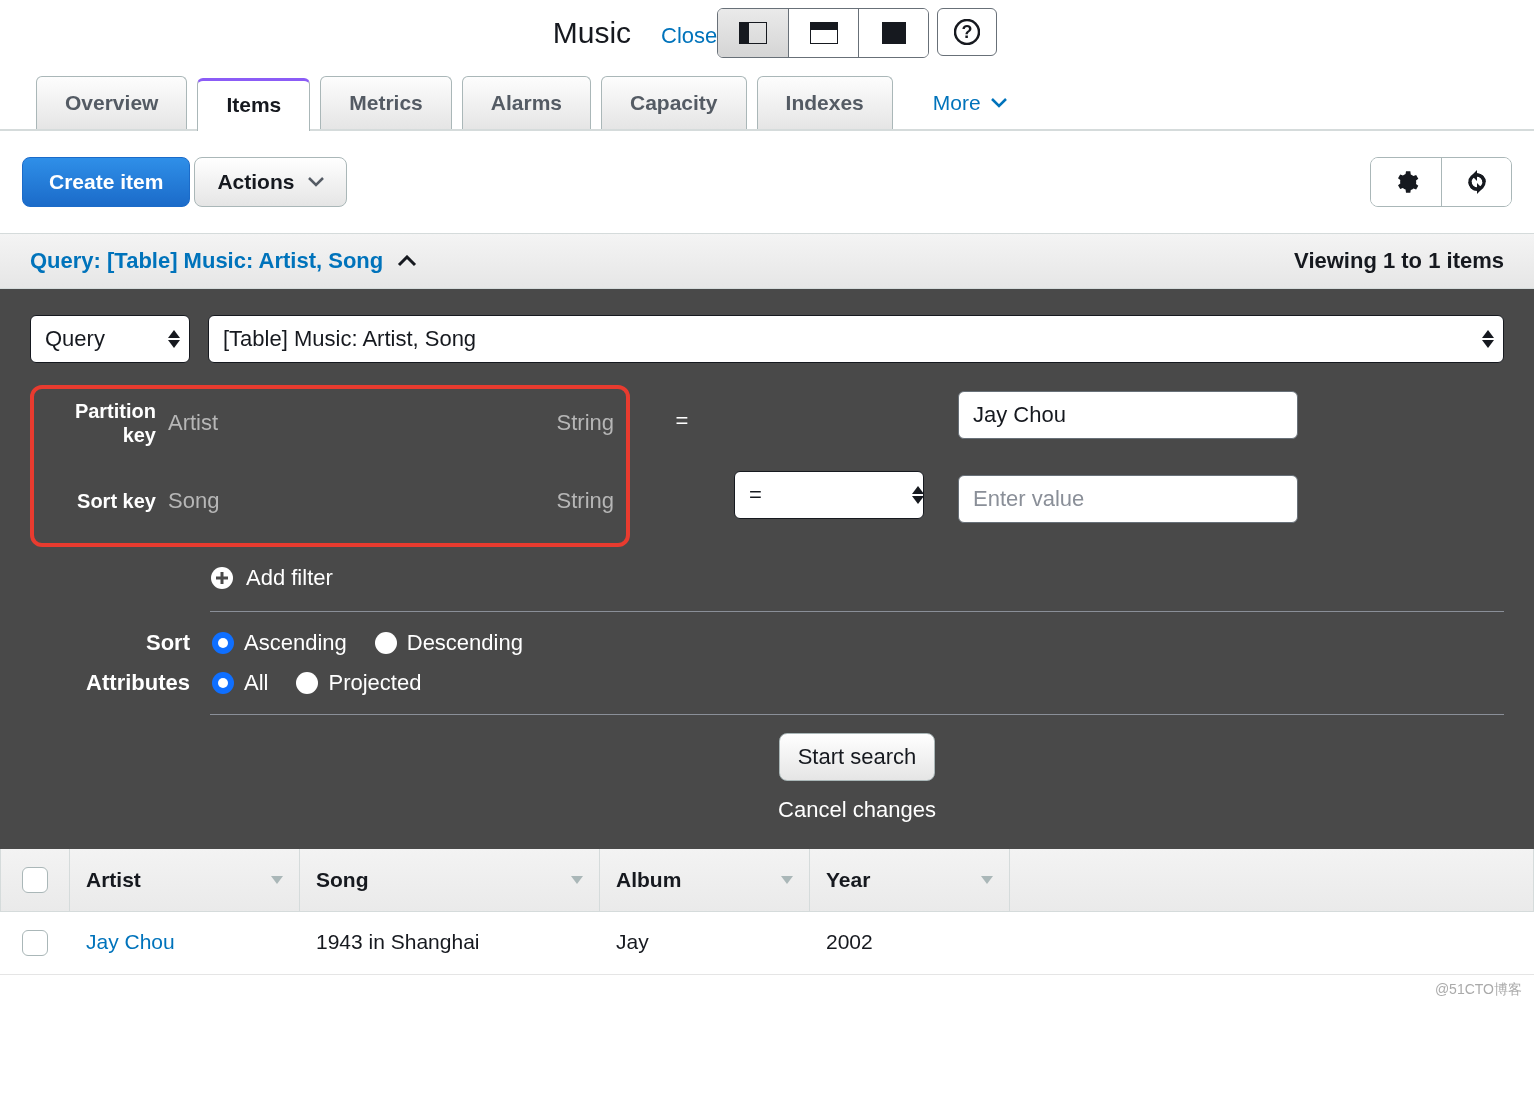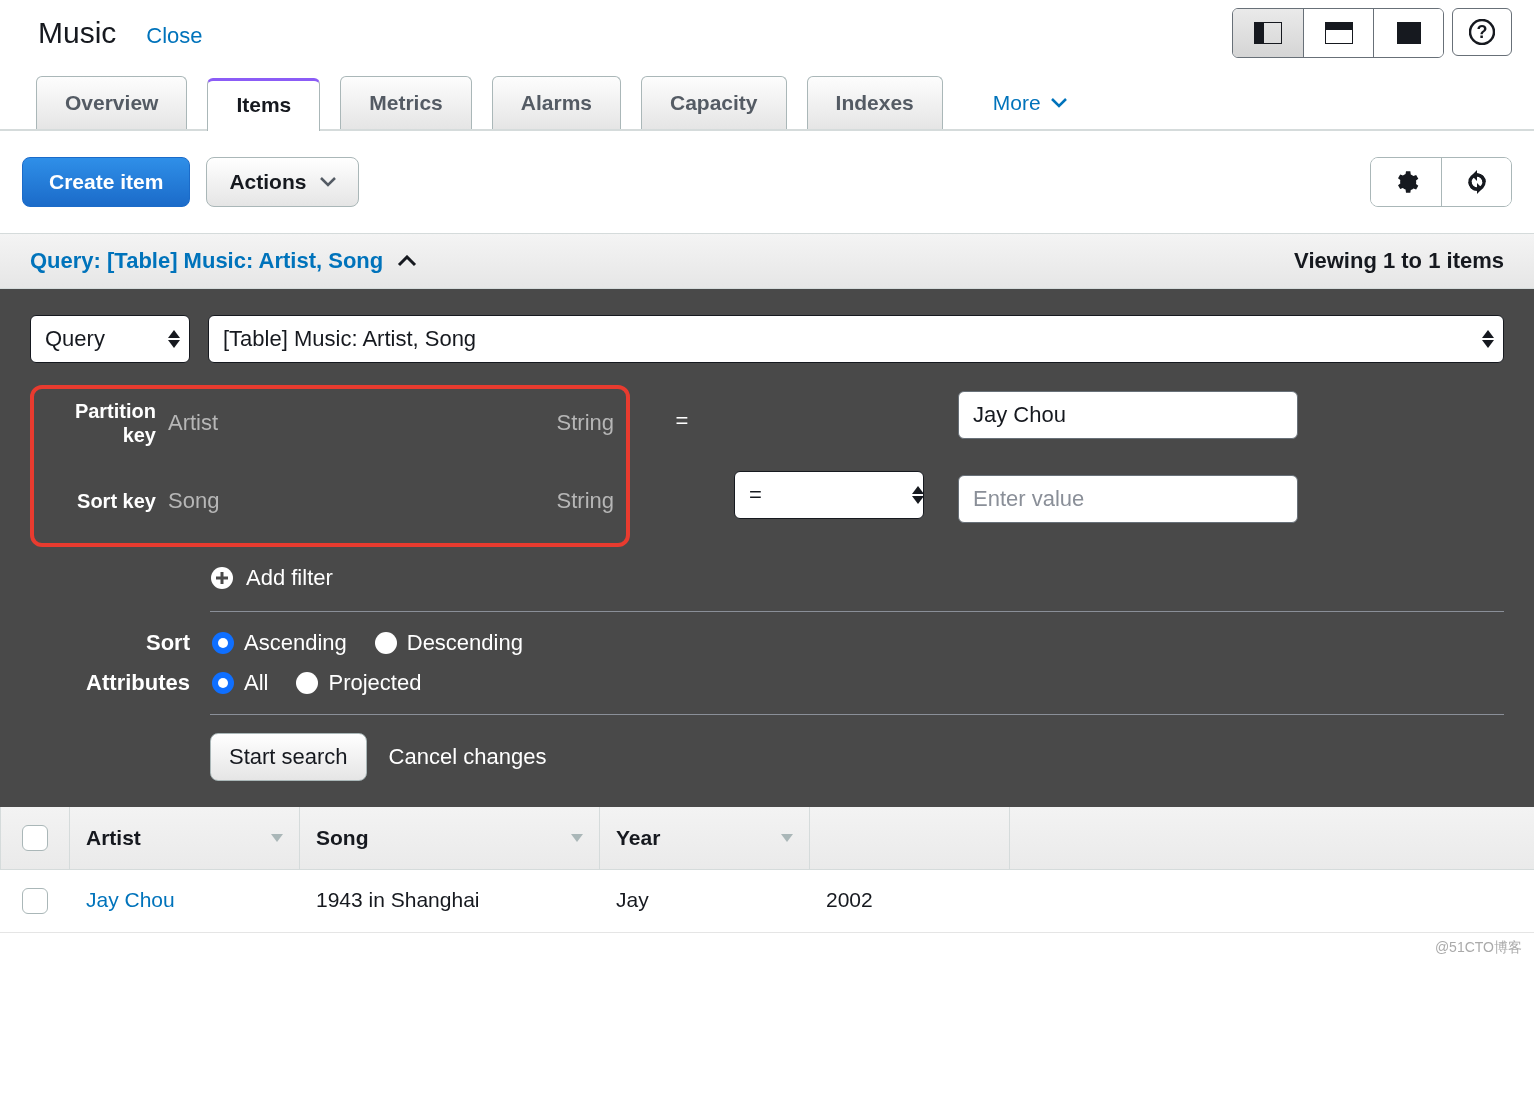--- a/index.html
+++ b/index.html
@@ -1,41 +1,41 @@
 <!DOCTYPE html>
 <html><head>
 <meta charset="utf-8">
 <style>
   * { box-sizing: border-box; margin: 0; padding: 0; }
   body { font-family: -apple-system, BlinkMacSystemFont, "Segoe UI", Helvetica, Arial, sans-serif; font-size: 20px; color: #16191f; background: #ffffff; }
 
   .page { width: 1534px; }
 
   
-  .title-row { display: flex; align-items: center; justify-content: space-between; padding: 8px 22px 8px 38px; }
+  .title-row { display: flex; align-items: center; justify-content: center; padding: 8px 22px 8px 38px; }
   .title-left { display: flex; align-items: baseline; gap: 30px; }
   .page-title { font-size: 30px; font-weight: 400; color: #16191f; }
   .close-link { color: #0073bb; font-size: 22px; cursor: pointer; }
   .toolbar-right { display: flex; gap: 8px; }
 
   .btn-group { display: flex; border: 1px solid #687078; border-radius: 6px; overflow: hidden; }
   .btn-group .icon-btn { width: 70px; height: 48px; display: flex; align-items: center; justify-content: center; background: #fff; border: none; cursor: pointer; }
   .btn-group .icon-btn + .icon-btn { border-left: 1px solid #687078; }
   .btn-group .icon-btn.active { background: linear-gradient(#eaeaea,#d5d5d5); }
   .help-btn { width: 60px; height: 48px; border: 1px solid #687078; border-radius: 6px; background: #fff; display: flex; align-items: center; justify-content: center; cursor: pointer; }
 
   
-  .tab-bar { display: flex; align-items: center; padding: 0 36px; border-bottom: 2px solid #d5dbdb; gap: 20px; margin-top: 10px; }
+  .tab-bar { display: flex; align-items: center; padding: 0 36px; border-bottom: 2px solid #d5dbdb; gap: 10px; margin-top: 10px; }
   .tab { background: linear-gradient(#fdfdfd,#e5e5e5); border: 1px solid #aab7b8; border-bottom: none; border-radius: 6px 6px 0 0; padding: 14px 28px; font-size: 21px; font-weight: 700; color: #545b64; cursor: pointer; }
   .tab.active { background: #fff; border-top: 3px solid #8b5cf6; padding-top: 12px; position: relative; bottom: -2px; color: #16191f; }
   .tab-more { padding: 14px 16px; color: #0073bb; font-size: 21px; font-weight: 400; cursor: pointer; display: flex; align-items: center; gap: 10px; margin-left: 14px; }
 
   
   .action-row { display: flex; align-items: center; justify-content: space-between; padding: 26px 22px 26px 22px; }
-  .action-left { display: flex; gap: 16px; }
+  .action-left { display: flex; gap: 4px; }
   .btn-primary { background: linear-gradient(#2f8fe8,#1b6bc9); color: #fff; font-weight: 700; font-size: 21px; border: 1px solid #1b6bc9; border-radius: 8px; padding: 12px 26px; cursor: pointer; }
   .btn-dropdown { background: linear-gradient(#ffffff,#e5e5e5); border: 1px solid #aab7b8; border-radius: 8px; padding: 12px 22px; font-size: 21px; font-weight: 700; cursor: pointer; display: flex; align-items: center; gap: 14px; color: #16191f;}
   .action-right { display: flex; }
   .action-btn-group { display: flex; border: 1px solid #aab7b8; border-radius: 8px; overflow: hidden; }
   .action-btn-group .icon-btn { width: 70px; height: 48px; display:flex; align-items:center; justify-content:center; background:#fff; border:none; cursor:pointer;}
   .action-btn-group .icon-btn + .icon-btn { border-left: 1px solid #aab7b8; }
 
   
   .query-header { background: linear-gradient(#f4f4f4,#e6e6e6); border-top: 1px solid #d5dbdb; border-bottom: 1px solid #d5dbdb; padding: 14px 30px; display: flex; justify-content: space-between; align-items: center; font-size: 22px; font-weight: 700; }
   .query-header-left { color: #0073bb; display: flex; align-items: center; gap: 14px; cursor: pointer; }
@@ -68,21 +68,21 @@
 
   .below-keys { margin-left: 180px; margin-top: 18px; }
   .add-filter { display:flex; align-items:center; gap:12px; color:#fff; font-size: 22px; cursor:pointer; margin-bottom: 20px;}
   .hr { border: none; border-top: 1px solid #8a8f98; margin: 10px 0 18px 0; }
   .radios { display:flex; gap: 28px; align-items:center; font-size: 22px; color:#fff;}
   .radio { display:flex; align-items:center; gap: 10px; cursor:pointer;}
   .radio .dot { width: 22px; height: 22px; border-radius: 50%; background:#fff; display:flex; align-items:center; justify-content:center;}
   .radio.selected .dot { background:#0f6fff; }
   .radio.selected .dot .inner-white { width: 10px; height: 10px; border-radius: 50%; background:#fff;}
 
-  .start-row { display:flex; align-items:center; gap: 22px; margin-top: 16px; }
+  .start-row { display:flex; align-items:center; gap: 16px; margin-top: 16px; flex-direction: column; }
   .btn-start { background: linear-gradient(#ffffff,#e5e5e5); border:1px solid #aab7b8; border-radius:8px; padding: 10px 18px; font-size: 22px; font-weight: 400; cursor:pointer; color:#16191f;}
   .cancel-text { color:#fff; font-size: 22px; cursor:pointer; }
 
   
   .form-grid { display:grid; grid-template-columns: 160px 1fr; row-gap: 14px; column-gap: 22px;}
   .form-grid .olabel { text-align:right; font-weight:700; font-size:22px; color:#fff; align-self:center;}
 
   
   .table { margin: 0; }
   .thead { display:grid; grid-template-columns: 70px 230px 300px 210px 200px 1fr; background: linear-gradient(#f3f3f3,#eaeaea); border-bottom: 1px solid #d5dbdb; }
@@ -318,20 +318,26 @@
             <polygon points="0,0 12,0 6,8" fill="#aab7b8"></polygon>
           </svg>
       </div>
       <div class="th">
         <span>Song</span>
         <svg class="sort-caret" width="12" height="8">
             <polygon points="0,0 12,0 6,8" fill="#aab7b8"></polygon>
           </svg>
       </div>
       <div class="th">
+        <span>Album</span>
+        <svg class="sort-caret" width="12" height="8">
+            <polygon points="0,0 12,0 6,8" fill="#aab7b8"></polygon>
+          </svg>
+      </div>
+      <div class="th">
         <span>Year</span>
         <svg class="sort-caret" width="12" height="8">
             <polygon points="0,0 12,0 6,8" fill="#aab7b8"></polygon>
           </svg>
       </div>
       <div class="th" style="border-right:1px solid #d5dbdb;"></div>
     </div>
     <div class="trow">
       <div class="td">
           <input type="checkbox" class="big" style="">

